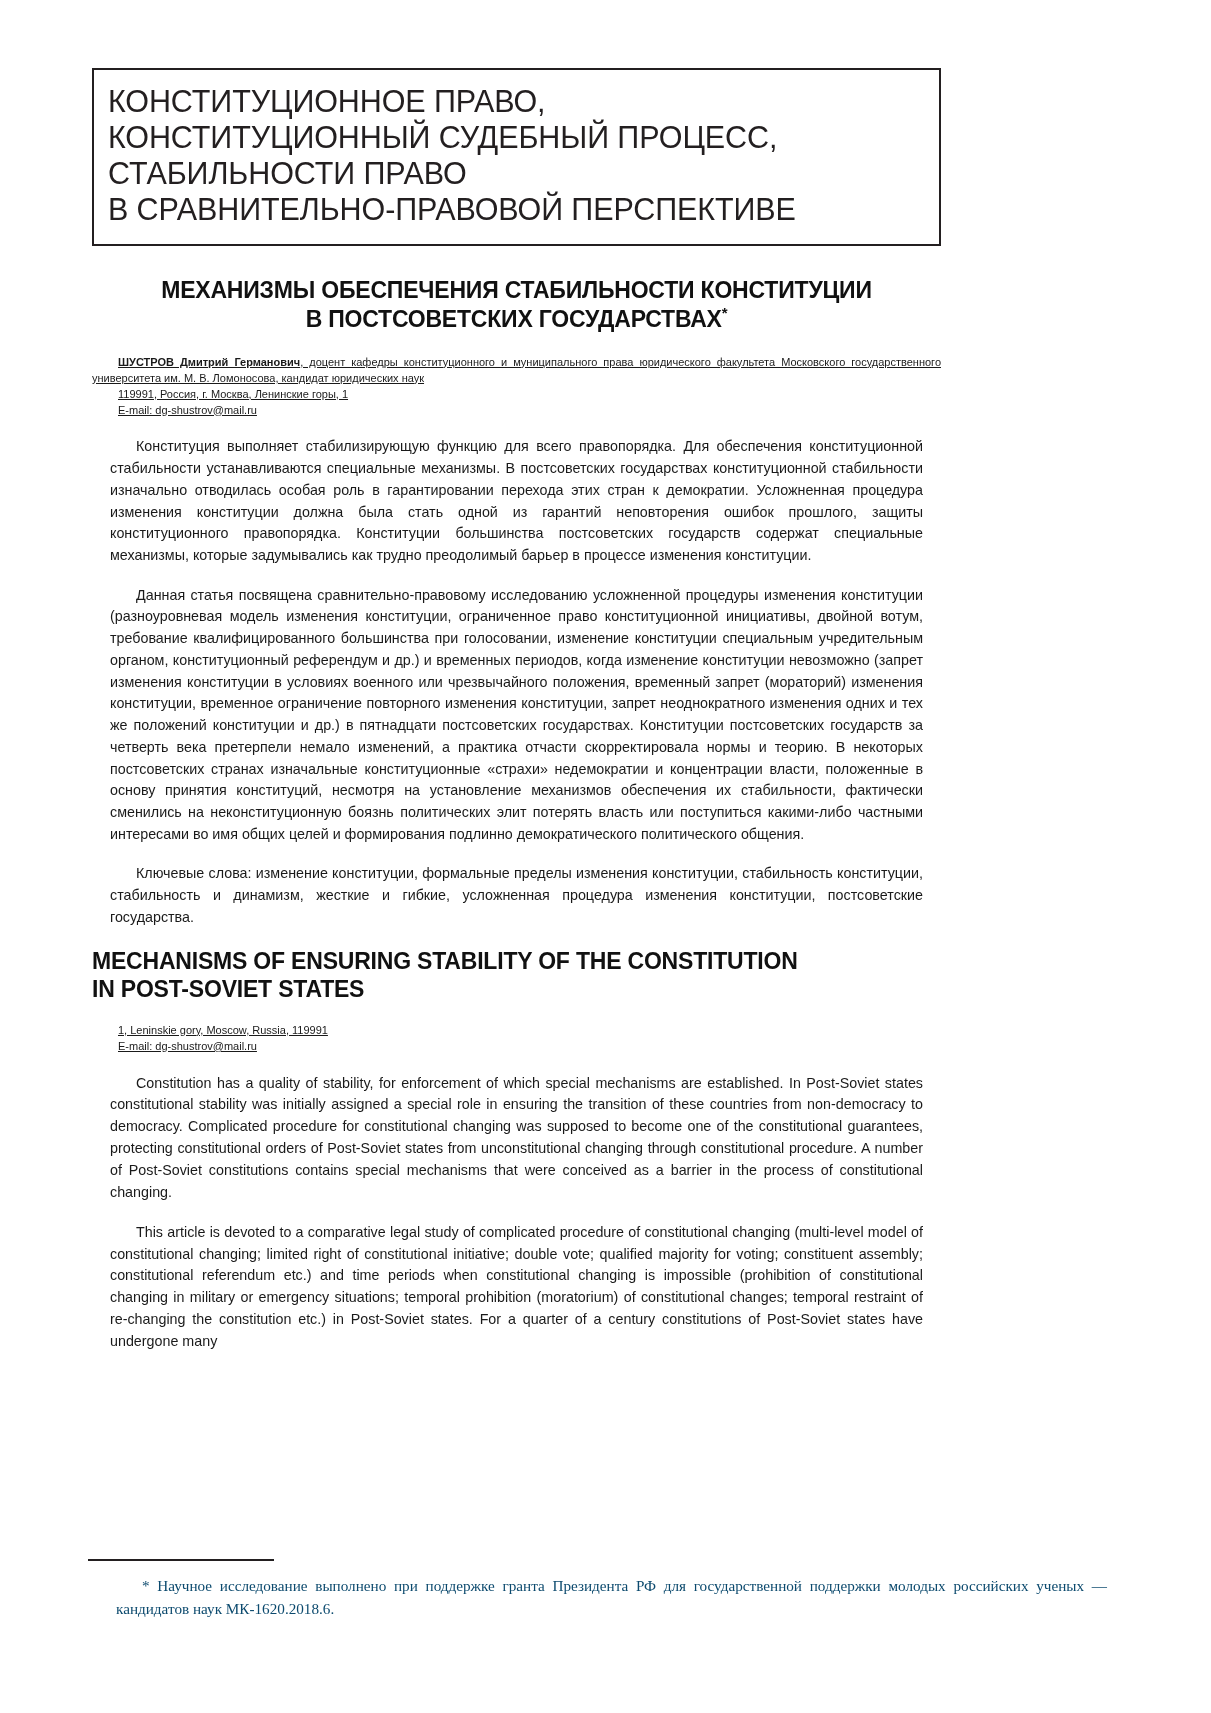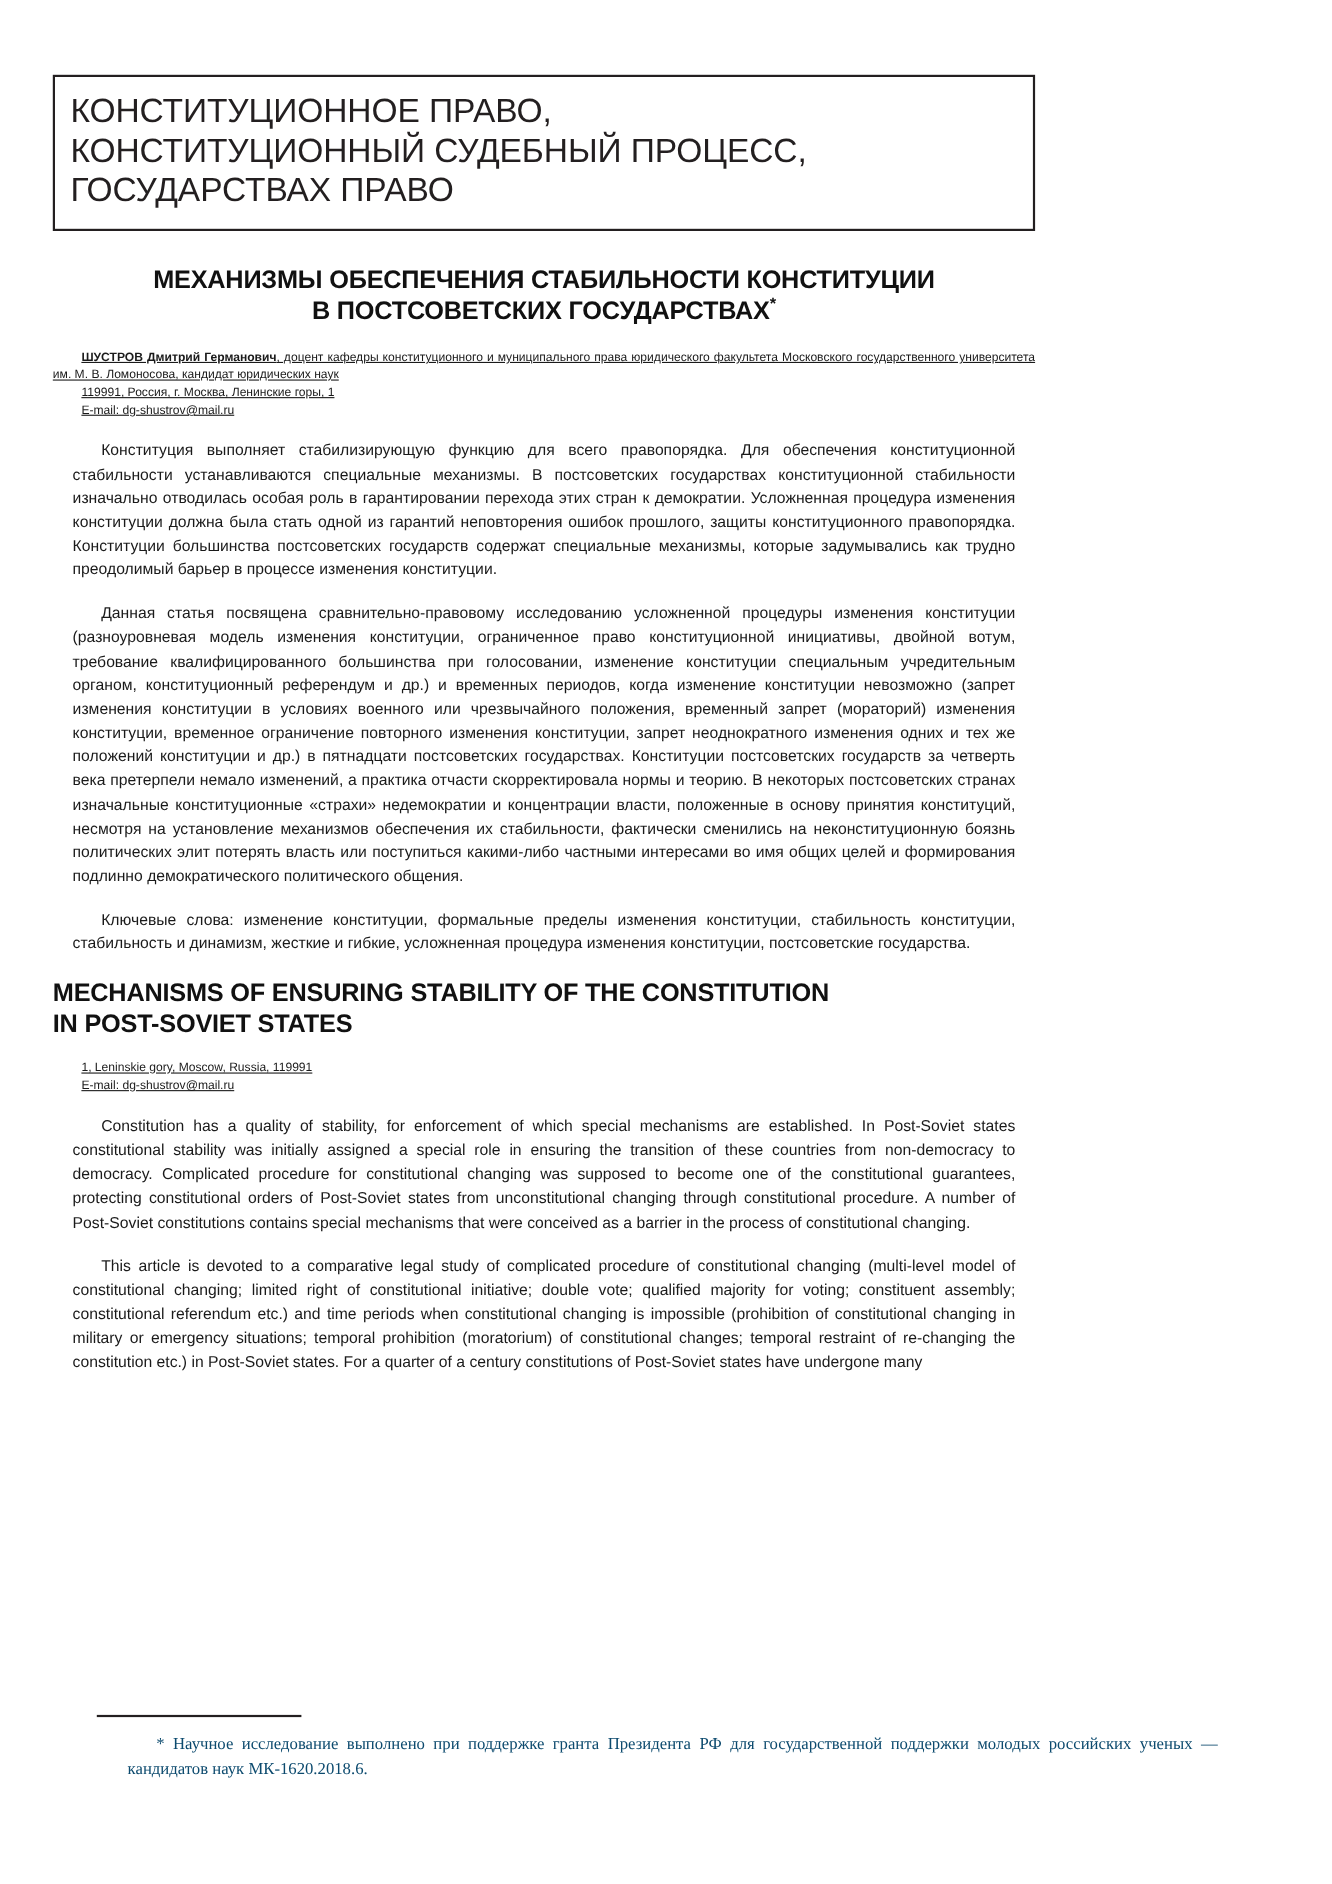--- a/index.html
+++ b/index.html
@@ -14,21 +14,21 @@
     color: #1a1a1a;
     position: relative;
     overflow: hidden;
   }
   .page {
     position: absolute;
     left: 0; top: 0;
     width: 1045px;
     height: 1713px;
     box-sizing: border-box;
-    padding: 68px 104px 0 48px;
+    padding: 68px 104px 0 92px;
   }
 
   
   .rubric-box {
     border: 2px solid #231f20;
     padding: 14px 14px 16px 14px;
     margin-bottom: 30px;
   }
   .rubric-line {
     font-family: "Liberation Sans", sans-serif;
@@ -120,21 +120,22 @@
   }
 </style>
 </head>
 <body>
 
 <div class="page">
 
   <div class="rubric-box">
     <div class="rubric-line">КОНСТИТУЦИОННОЕ ПРАВО,</div>
     <div class="rubric-line">КОНСТИТУЦИОННЫЙ СУДЕБНЫЙ ПРОЦЕСС,</div>
-    <div class="rubric-line">ГОСУДАРСТВАХ ПРАВО</div>
+    <div class="rubric-line">СТАБИЛЬНОСТИ ПРАВО</div>
+    <div class="rubric-line">В СРАВНИТЕЛЬНО-ПРАВОВОЙ ПЕРСПЕКТИВЕ</div>
   </div>
 
   <h1 class="title-ru">
     <span>МЕХАНИЗМЫ ОБЕСПЕЧЕНИЯ СТАБИЛЬНОСТИ КОНСТИТУЦИИ</span><br>
     <span>В ПОСТСОВЕТСКИХ ГОСУДАРСТВАХ</span><span class="star">*</span>
   </h1>
 
   <div class="author-block">
     <div class="author-lead"><b>ШУСТРОВ Дмитрий Германович</b><span>, доцент кафедры конституционного и муниципального права юридического факультета Московского государственного университета им. М. В. Ломоносова, кандидат юридических наук</span></div>
     <div class="author-sub">119991, Россия, г. Москва, Ленинские горы, 1</div>

